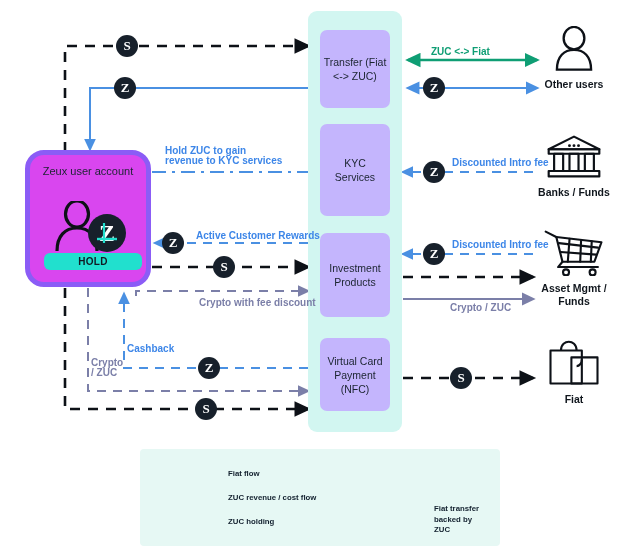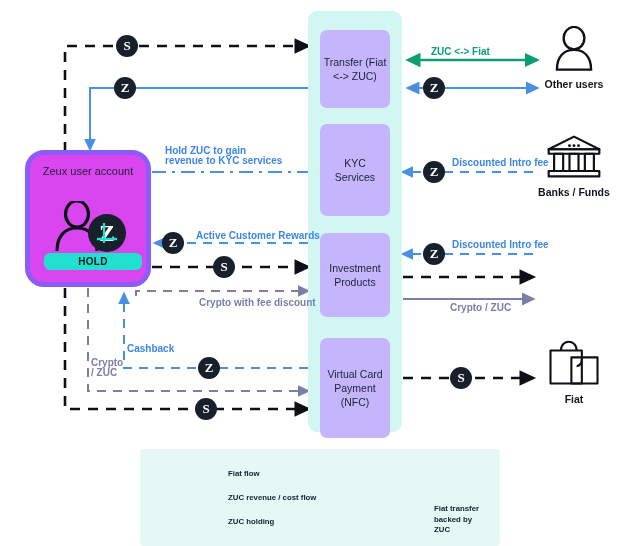--- a/index.html
+++ b/index.html
@@ -49,21 +49,21 @@
     text-align: center;
     color: #1b2430;
     font-size: 10.5px;
     line-height: 14px;
     padding: 0 3px;
     box-sizing: border-box;
   }
   #svc-0 { top: 19px;  height: 78px; }
   #svc-1 { top: 113px; height: 92px; }
   #svc-2 { top: 222px; height: 84px; }
-  #svc-3 { top: 327px; height: 100px; }
+  #svc-3 { top: 327px; height: 73px; }
 
   
   .user-card {
     position: absolute;
     left: 25px;
     top: 150px;
     width: 126px;
     height: 137px;
     background: #d946ef;
     border: 5px solid #8b5cf6;
@@ -391,20 +391,38 @@
         <path d="M4,42 L60,42 L60,48 L4,48 Z"></path>
       </g>
       <circle cx="27" cy="14" r="1.6" fill="#0d1117"></circle>
       <circle cx="32" cy="14" r="1.6" fill="#0d1117"></circle>
       <circle cx="37" cy="14" r="1.6" fill="#0d1117"></circle>
     </svg>
     <div class="actor-label">Banks /
 Funds</div>
   </div>
 
+  <div class="actor" id="actor-2">
+    <svg viewBox="0 0 70 54" width="62" height="48">
+      <g fill="none" stroke="#0d1117" stroke-width="2.4" stroke-linejoin="round" stroke-linecap="round">
+        <path d="M3,4 L15,10"></path>
+        <path d="M15,10 L66,16 L58,38 L22,38 Z"></path>
+        <path d="M18,17 L62,22"></path>
+        <path d="M20,27 L60,30"></path>
+        <path d="M30,12 L28,38"></path>
+        <path d="M43,13.5 L42,38"></path>
+        <path d="M55,15 L54,38"></path>
+        <path d="M22,38 L17,44 L62,44"></path>
+        <circle cx="26" cy="50" r="3.4"></circle>
+        <circle cx="56" cy="50" r="3.4"></circle>
+      </g>
+    </svg>
+    <div class="actor-label">Asset Mgmt /
+Funds</div>
+  </div>
 
   <div class="actor" id="actor-3">
     <svg viewBox="0 0 66 54" width="58" height="47">
       <g fill="none" stroke="#0d1117" stroke-width="2.4" stroke-linejoin="round">
         <path d="M18,12 C18,5 23,2 27,2 C31,2 36,5 36,12"></path>
         <rect x="6" y="12" width="36" height="38"></rect>
         <rect x="30" y="20" width="30" height="30"></rect>
         <path d="M42,22 C42,27 39,30 36,30"></path>
       </g>
     </svg>

